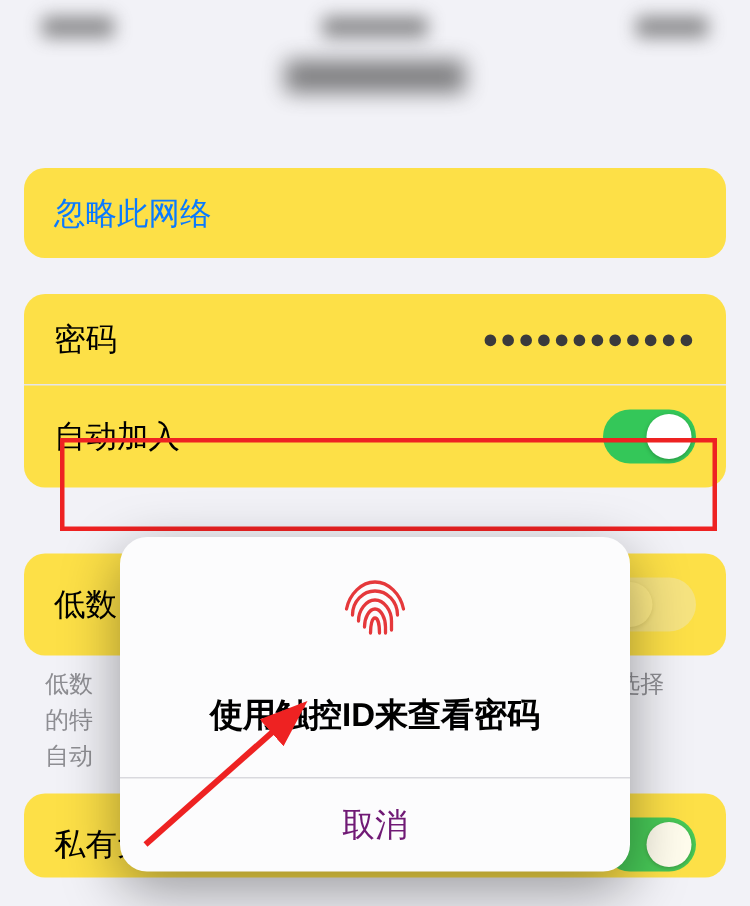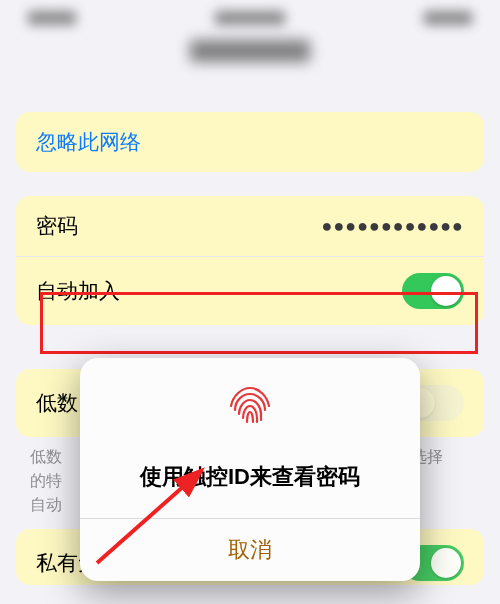--- a/index.html
+++ b/index.html
@@ -27,21 +27,21 @@
       justify-content: center;
       align-items: flex-start;
       padding-top: 4px;
       filter: blur(7px);
       opacity: .6;
     }
     .header-chunk { width: 120px; height: 22px; background: #333; border-radius: 2px; }
 
     .group {
       margin: 24px 16px 0;
-      background: #fef9c3;
+      background: #fde047;
       border-radius: 14px;
       overflow: hidden;
       font-family: Liberation Serif, serif;
     }
     .group.first { margin-top: 20px; }
     .row {
       min-height: 58px;
       padding: 16px 20px;
       display: flex;
       align-items: center;
@@ -100,21 +100,21 @@
       font-size: 22px;
       font-weight: 600;
       color:#000;
       text-align:center;
     }
     .modal-cancel {
       border-top:1px solid #d9d9de;
       text-align:center;
       padding: 16px 0;
       font-size: 22px;
-      color:#a16207;
+      color:#701a75;
     }
 
     .arrow {
       position:absolute;
       left: 92px; top: 458px;
       width: 160px; height: 110px;
       pointer-events:none;
     }
 
     .cut-row { position:relative; }

